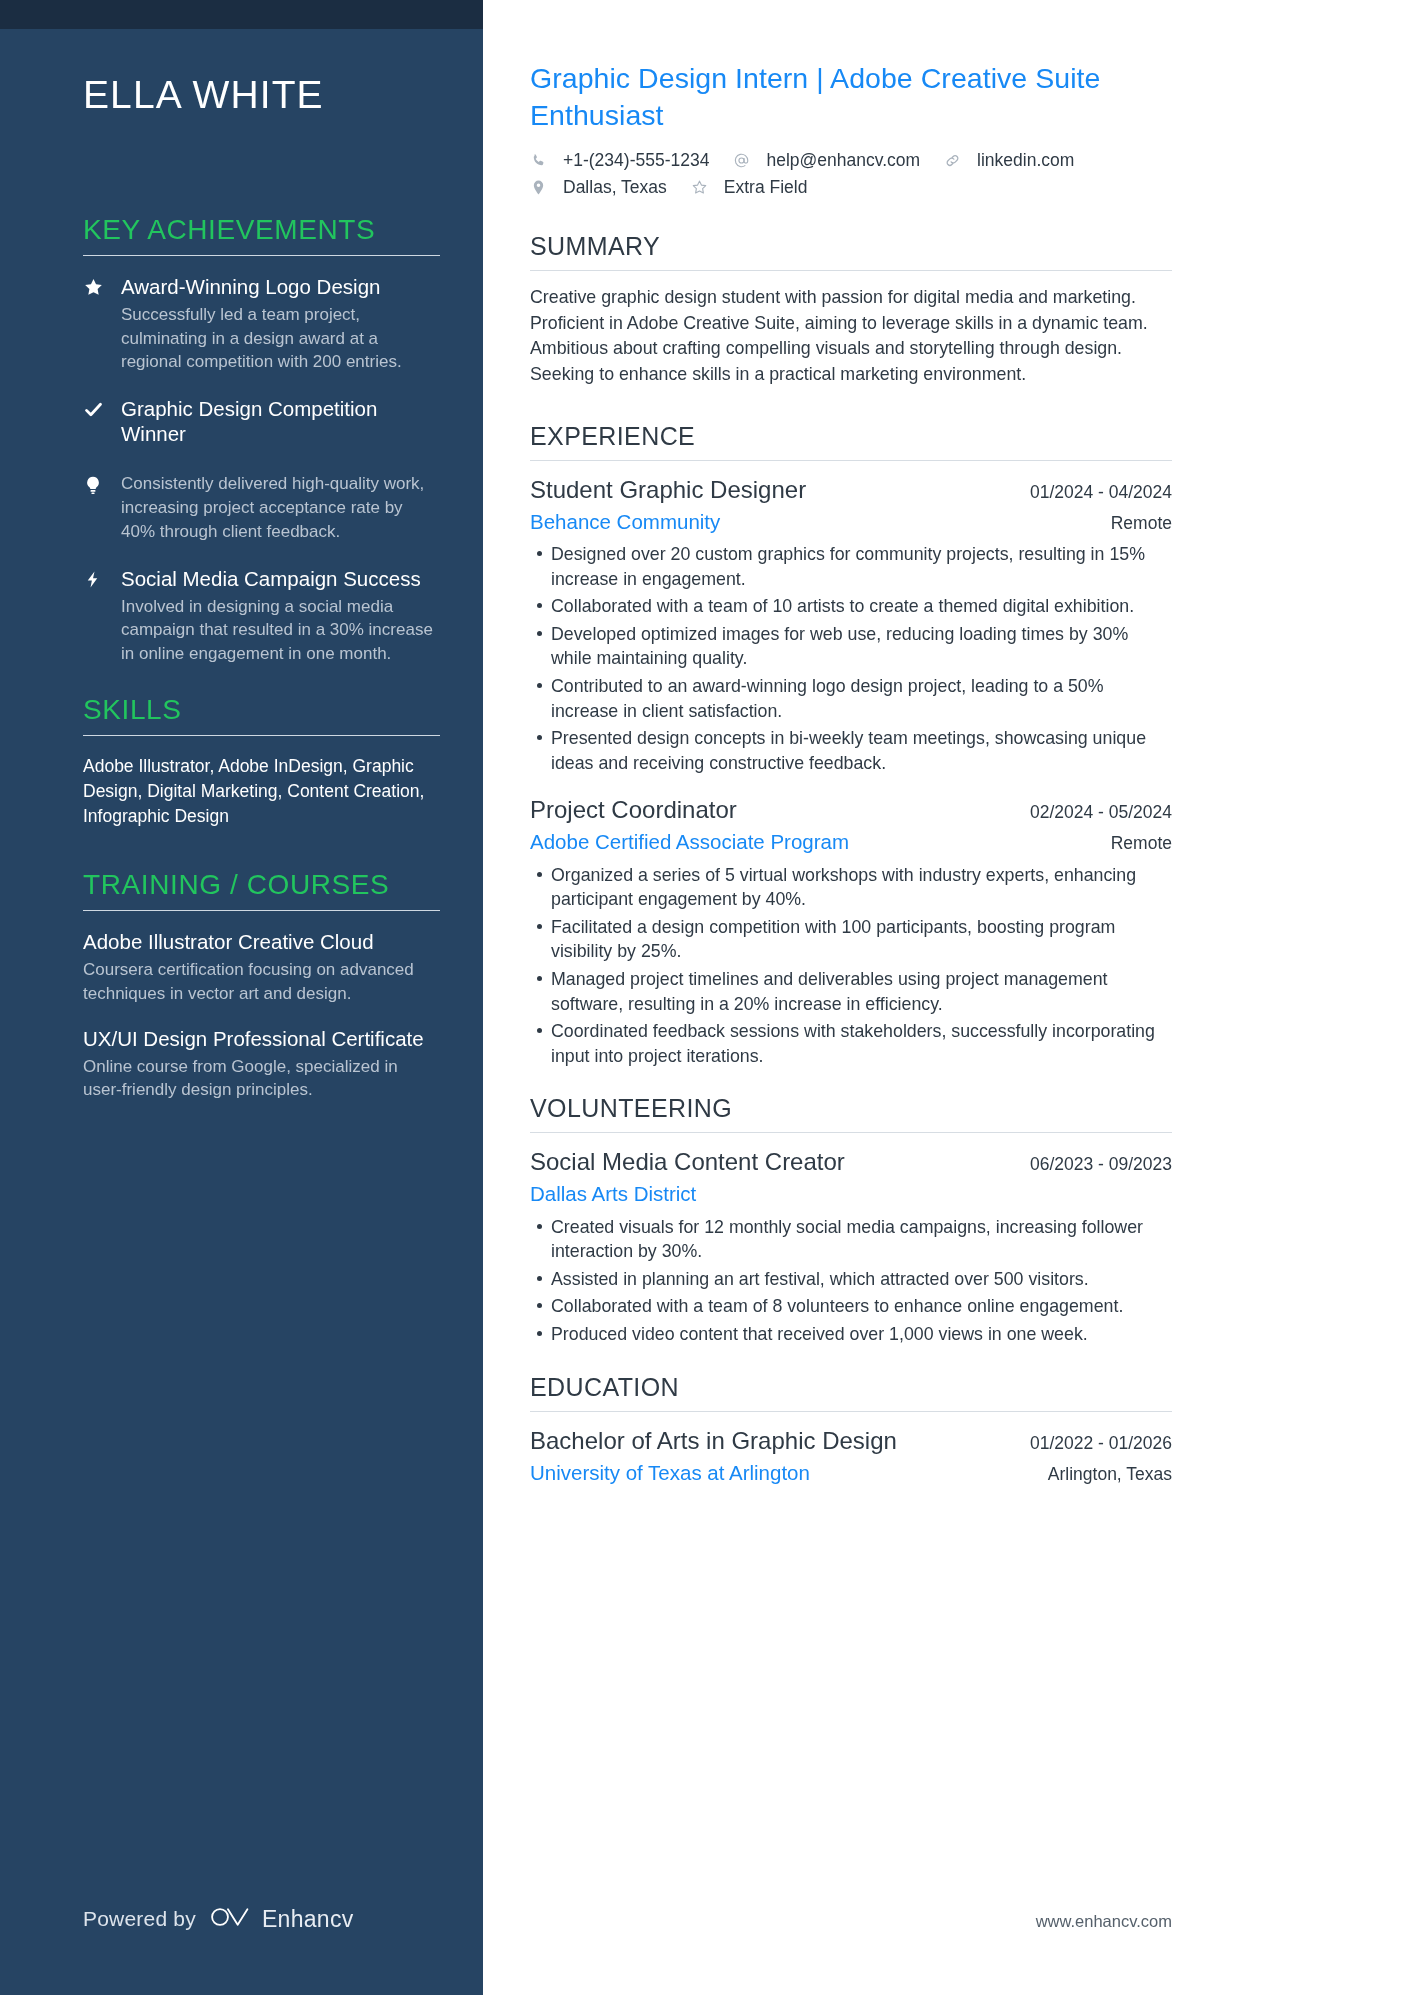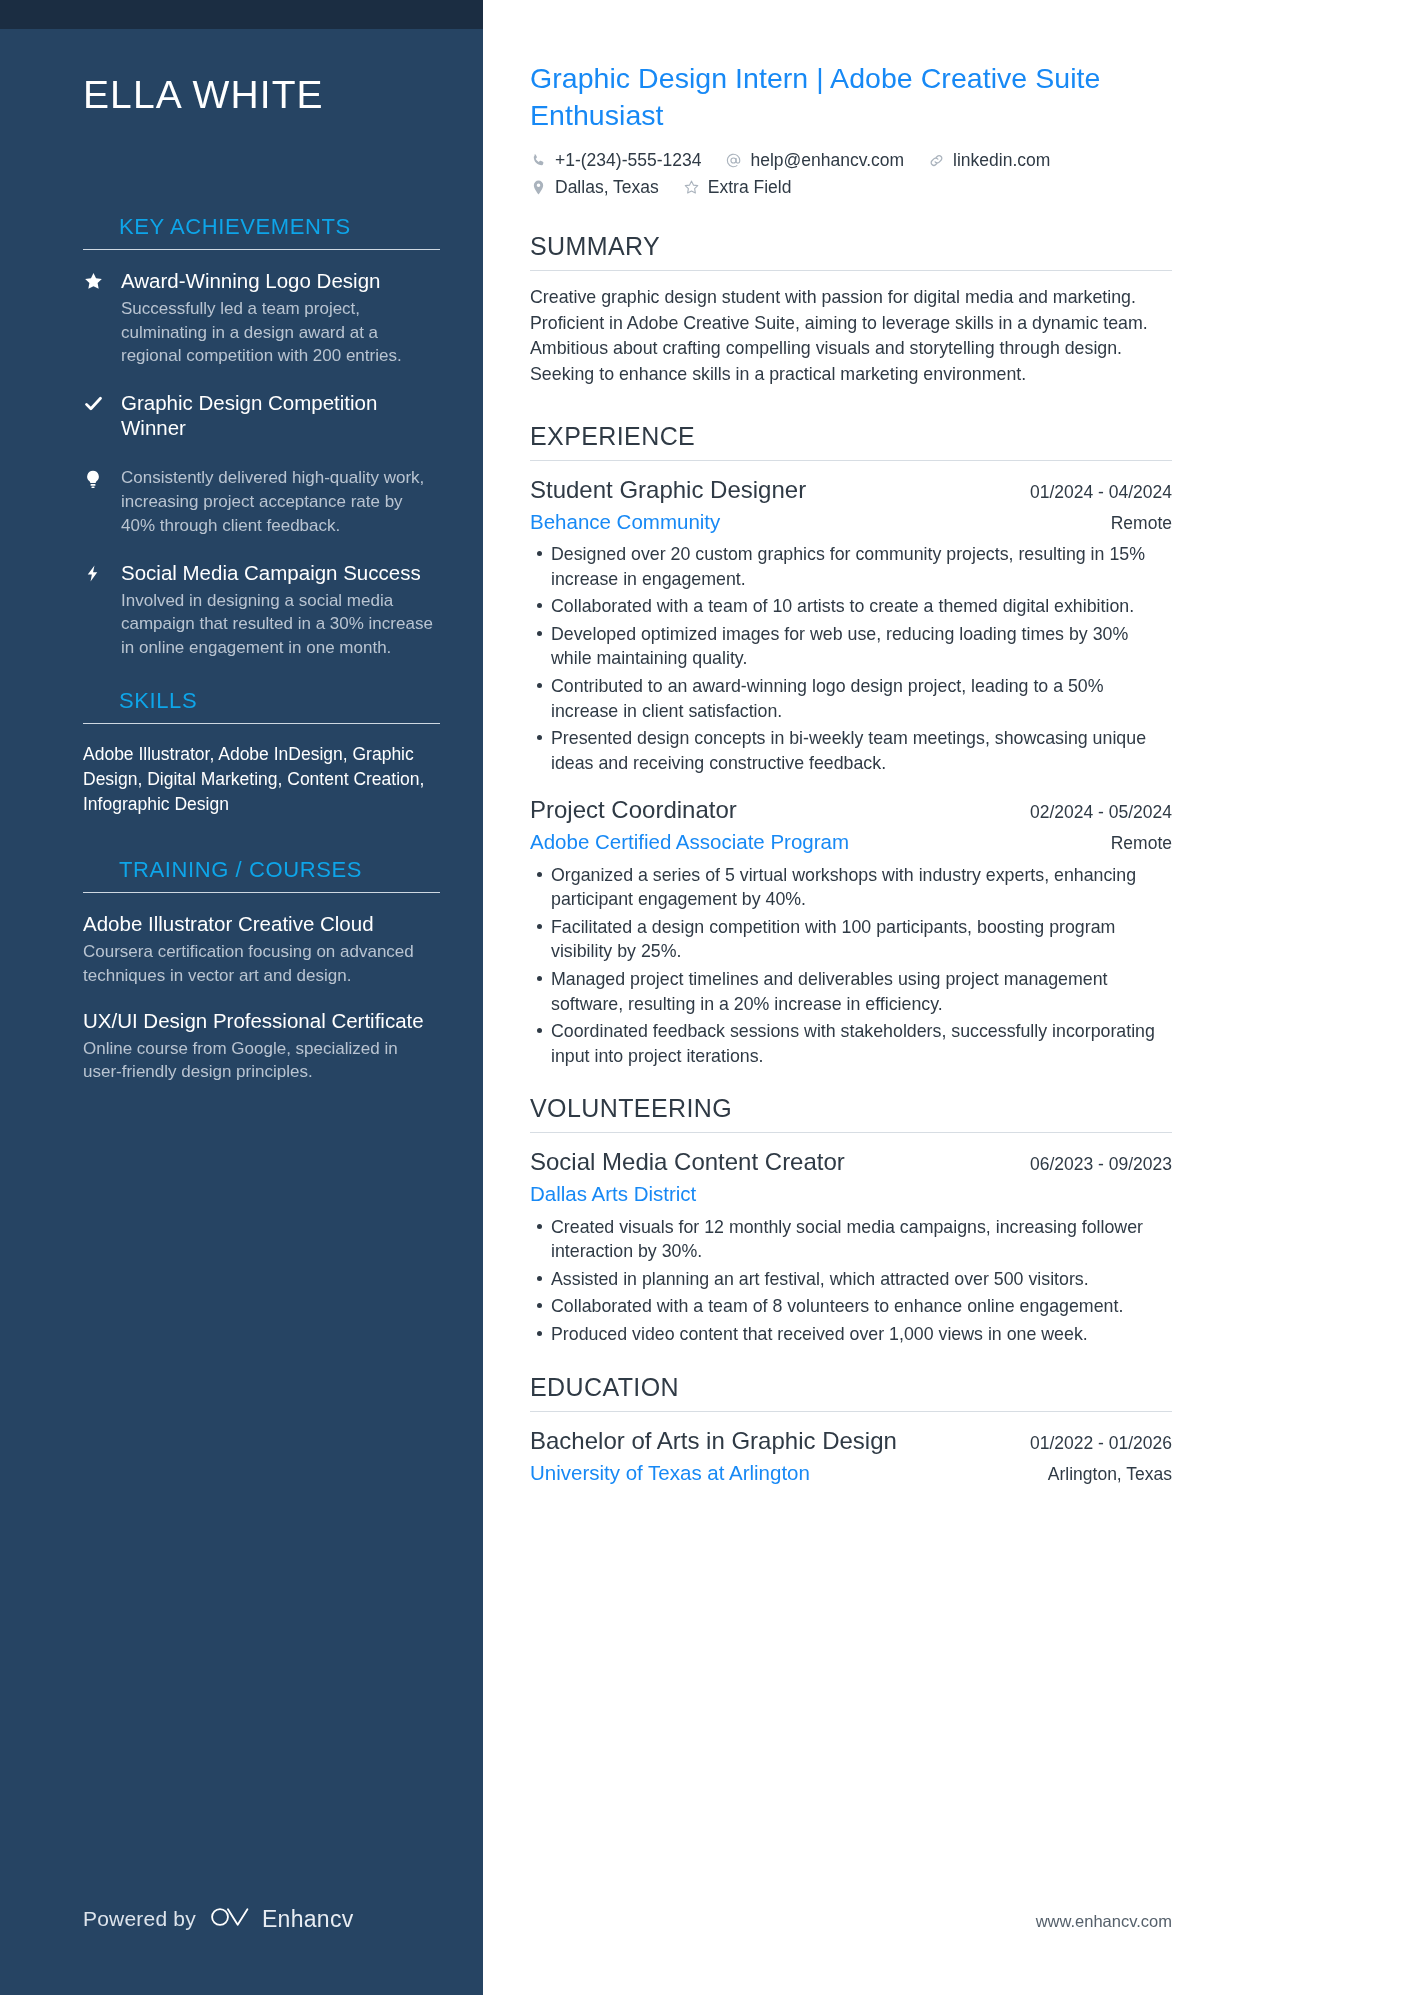--- a/index.html
+++ b/index.html
@@ -48,26 +48,25 @@
     font-weight: 400;
     letter-spacing: 1.1px;
     color: #ffffff;
     line-height: 1.15;
   }
 
   .sb-section { margin-top: 0; }
   .sb-section.first { margin-top: 96px; }
 
   .sb-title {
-    font-size: 22px;
+    font-size: 28px;
     font-weight: 400;
     letter-spacing: 0.6px;
-    color: #0ea5e9;
+    color: #22c55e;
     padding-bottom: 9px;
-    margin-left: 36px;
   }
   .sb-rule {
     height: 1px;
     background: #cfd8e2;
     margin-bottom: 18px;
     width: 100%;
   }
 
   
   .ach {
@@ -166,21 +165,21 @@
     margin-top: 16px;
     display: flex;
     flex-wrap: wrap;
     align-items: center;
     row-gap: 6px;
     max-width: 790px;
   }
   .contact {
     display: flex;
     align-items: center;
-    gap: 8px;
+    gap: 16px;
     margin-right: 24px;
     font-size: 17.5px;
     color: #2f3a45;
     white-space: nowrap;
   }
   .contact svg { display: block; flex: 0 0 auto; }
   .c-icon { color: #aab3bd; }
 
   
   .m-section { margin-top: 34px; }

